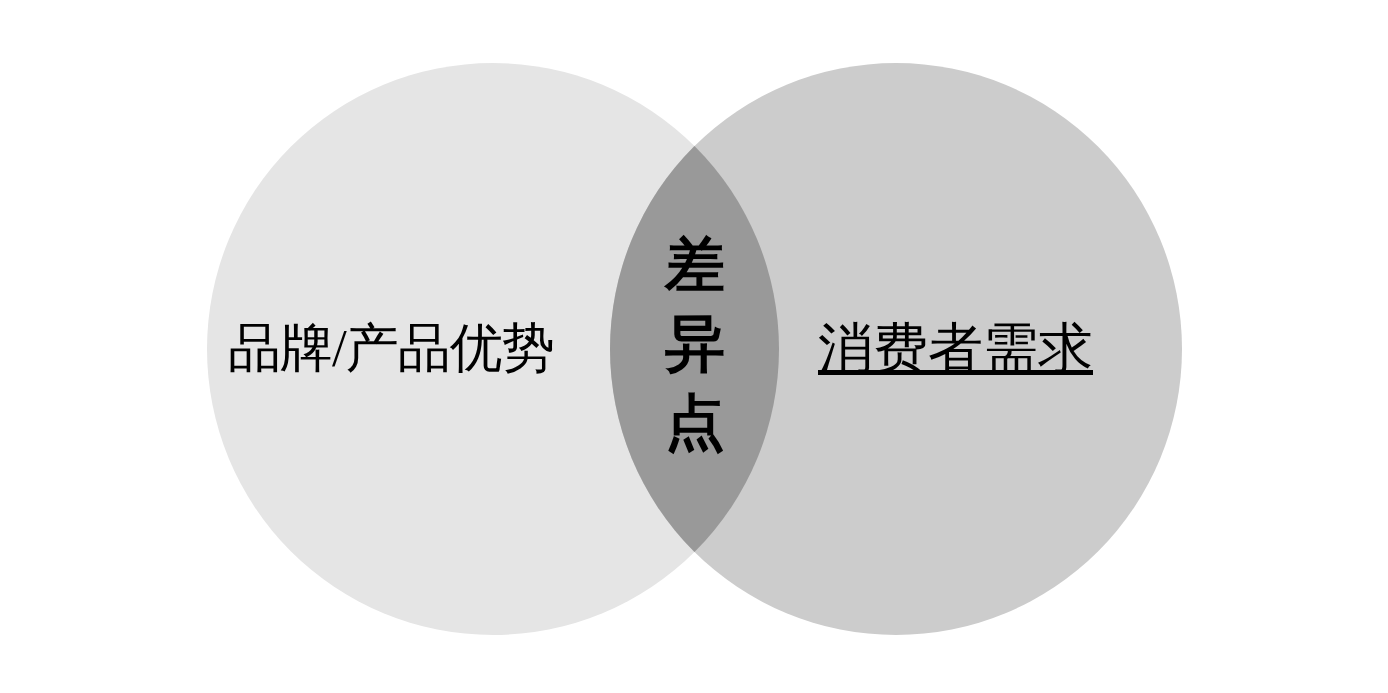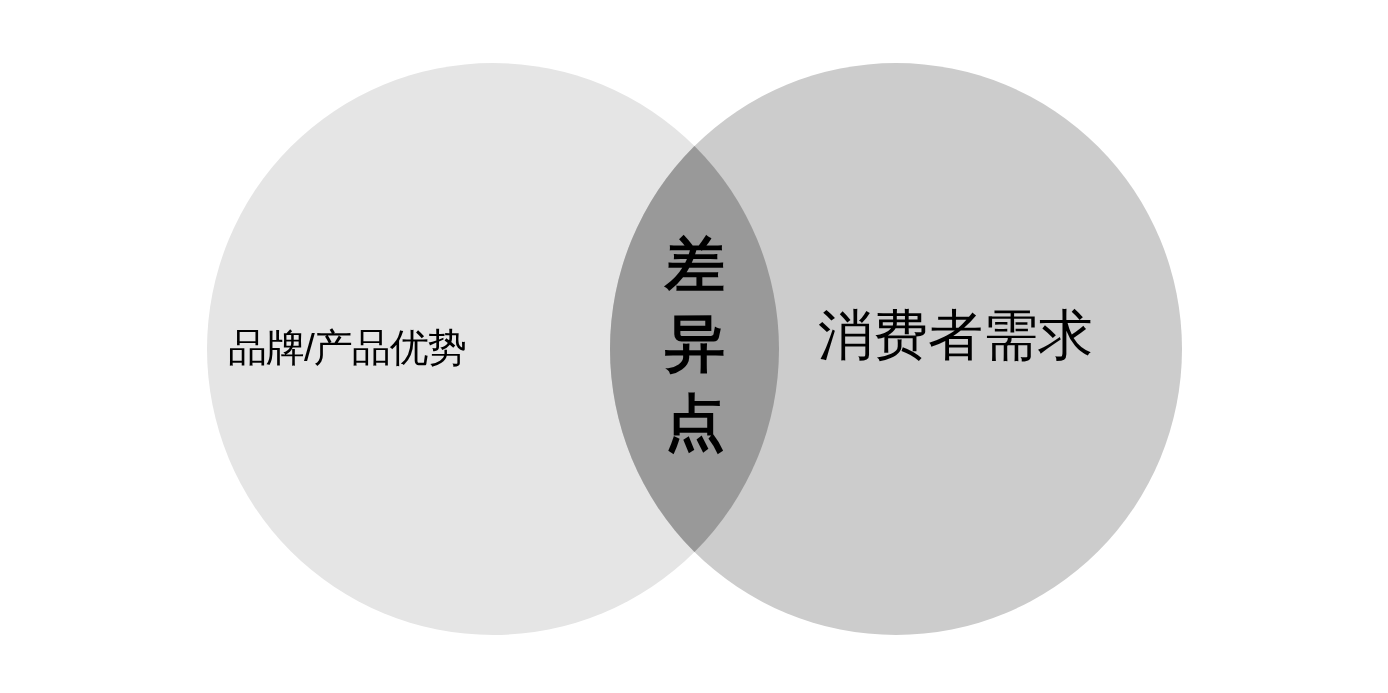--- a/index.html
+++ b/index.html
@@ -1,26 +1,26 @@
 <!DOCTYPE html>
 <html><head>
   <meta charset="utf-8">
   <style>
     html, body { margin: 0; padding: 0; background: #ffffff; }
     body { width: 1388px; height: 693px; position: relative; overflow: hidden; }
     svg { position: absolute; left: 0; top: 0; }
     .label-left {
       position: absolute; left: 228px; top: 313px; width: 370px; height: 70px;
-      font-family: Liberation Sans, sans-serif; font-size: 39px; color: #000;
+      font-family: Liberation Serif, serif; font-size: 53px; color: #000;
       line-height: 70px; white-space: nowrap; letter-spacing: -1px;
     }
     .label-right {
-      position: absolute; left: 818px; top: 300px; width: 300px; height: 70px;
+      position: absolute; left: 818px; top: 313px; width: 300px; height: 70px;
       font-family: "DejaVu Sans", sans-serif; font-size: 55px; color: #000;
-      line-height: 70px; white-space: nowrap;
+      line-height: 70px; white-space: nowrap; text-decoration: underline;
     }
     .label-center {
       position: absolute; left: 655px; top: 225px; width: 80px;
       font-family: "DejaVu Sans", sans-serif; font-size: 60px; font-weight: bold;
       color: #000; text-align: center; line-height: 79px;
     }
     .label-center span { display: block; }
   </style>
 </head>
 <body>

